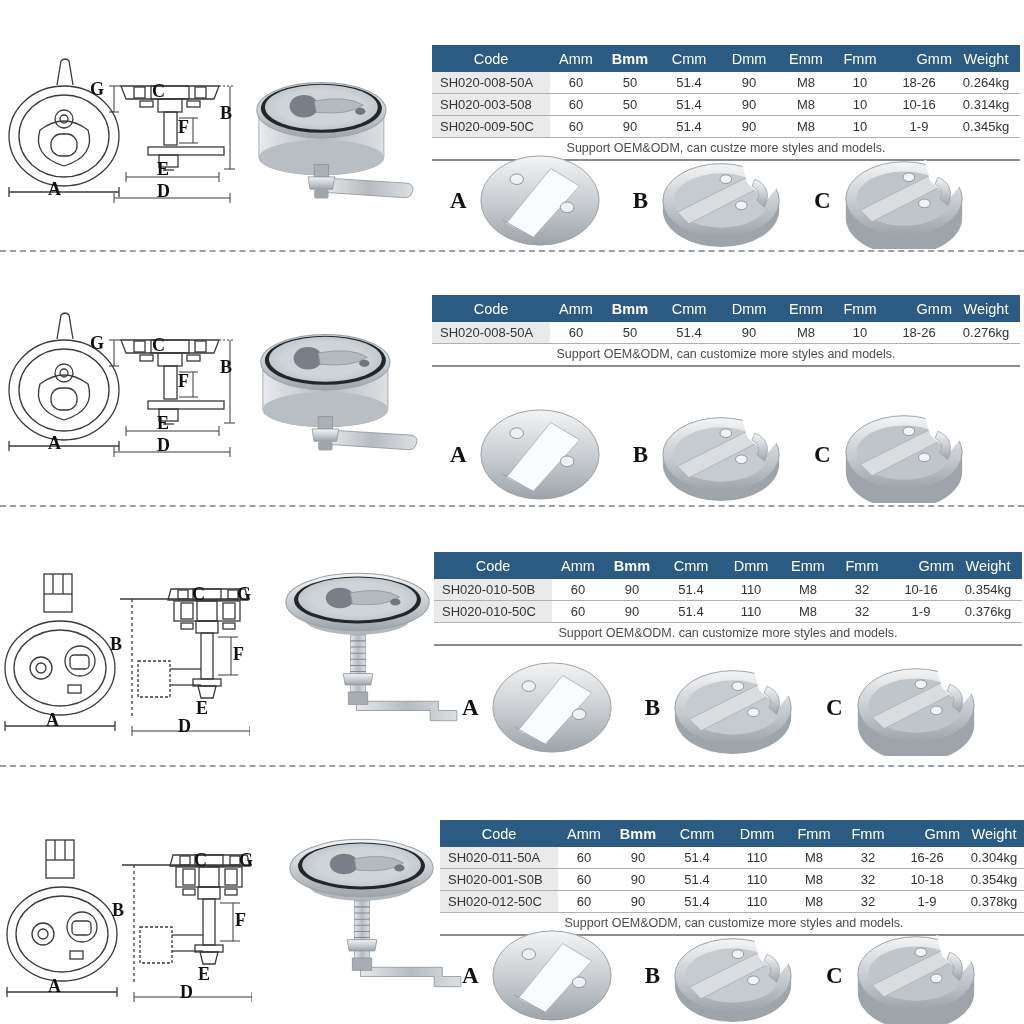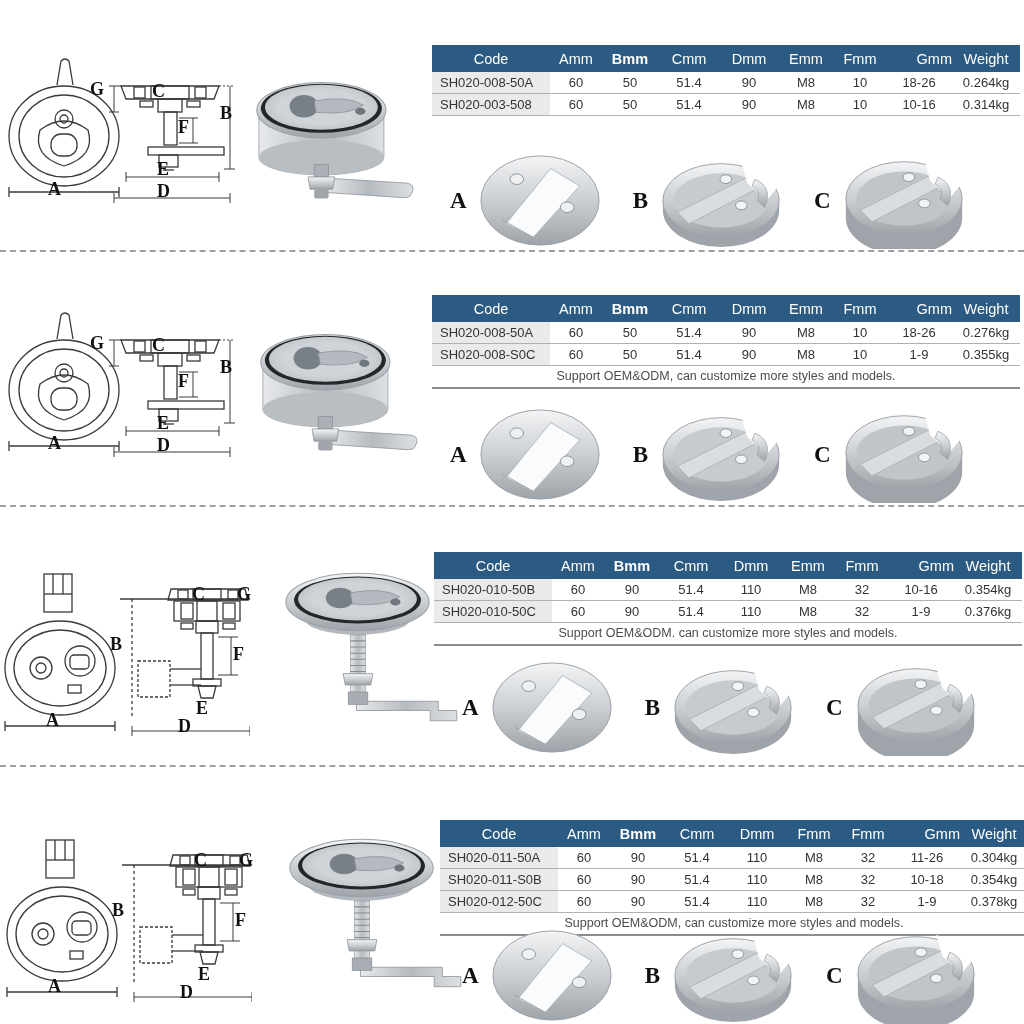--- a/index.html
+++ b/index.html
@@ -252,22 +252,34 @@
               <td class="code">SH020-003-508</td>
               <td>60</td>
               <td>50</td>
               <td>51.4</td>
               <td>90</td>
               <td>M8</td>
               <td>10</td>
               <td>10-16</td>
               <td>0.314kg</td>
             </tr>
+            <tr>
+              <td class="code">SH020-009-50C</td>
+              <td>60</td>
+              <td>90</td>
+              <td>51.4</td>
+              <td>90</td>
+              <td>M8</td>
+              <td>10</td>
+              <td>1-9</td>
+              <td>0.345kg</td>
+            </tr>
           </tbody>
         </table>
+      <div class="note">Support OEM&amp;ODM, can custze more styles and models.</div>
     </div>
     <div class="parts" style="left:436px;top:150px">
       <span class="plabel ml14">A</span>
       <svg class="part ml10" viewBox="0 0 130 100" width="126" height="97">
           <use href="#part-a"></use>
         </svg>
       <span class="plabel ml30">B</span>
       <svg class="part ml10" viewBox="0 0 130 100" width="126" height="97">
           <use href="#part-b"></use>
         </svg>
@@ -318,31 +330,20 @@
               <td class="code">SH020-008-50A</td>
               <td>60</td>
               <td>50</td>
               <td>51.4</td>
               <td>90</td>
               <td>M8</td>
               <td>10</td>
               <td>18-26</td>
               <td>0.276kg</td>
             </tr>
-            <tr>
-              <td class="code">SH020-008-S0C</td>
-              <td>60</td>
-              <td>50</td>
-              <td>51.4</td>
-              <td>90</td>
-              <td>M8</td>
-              <td>10</td>
-              <td>1-9</td>
-              <td>0.355kg</td>
-            </tr>
           </tbody>
         </table>
       <div class="note">Support OEM&amp;ODM, can customize more styles and models.</div>
     </div>
     <div class="parts" style="left:436px;top:152px">
       <span class="plabel ml14">A</span>
       <svg class="part ml10" viewBox="0 0 130 100" width="126" height="97">
           <use href="#part-a"></use>
         </svg>
       <span class="plabel ml30">B</span>
@@ -471,25 +472,25 @@
           </thead>
           <tbody>
             <tr>
               <td class="code">SH020-011-50A</td>
               <td>60</td>
               <td>90</td>
               <td>51.4</td>
               <td>110</td>
               <td>M8</td>
               <td>32</td>
-              <td>11-26</td>
+              <td>16-26</td>
               <td>0.304kg</td>
             </tr>
             <tr>
-              <td class="code">SH020-011-S0B</td>
+              <td class="code">SH020-001-S0B</td>
               <td>60</td>
               <td>90</td>
               <td>51.4</td>
               <td>110</td>
               <td>M8</td>
               <td>32</td>
               <td>10-18</td>
               <td>0.354kg</td>
             </tr>
             <tr>

